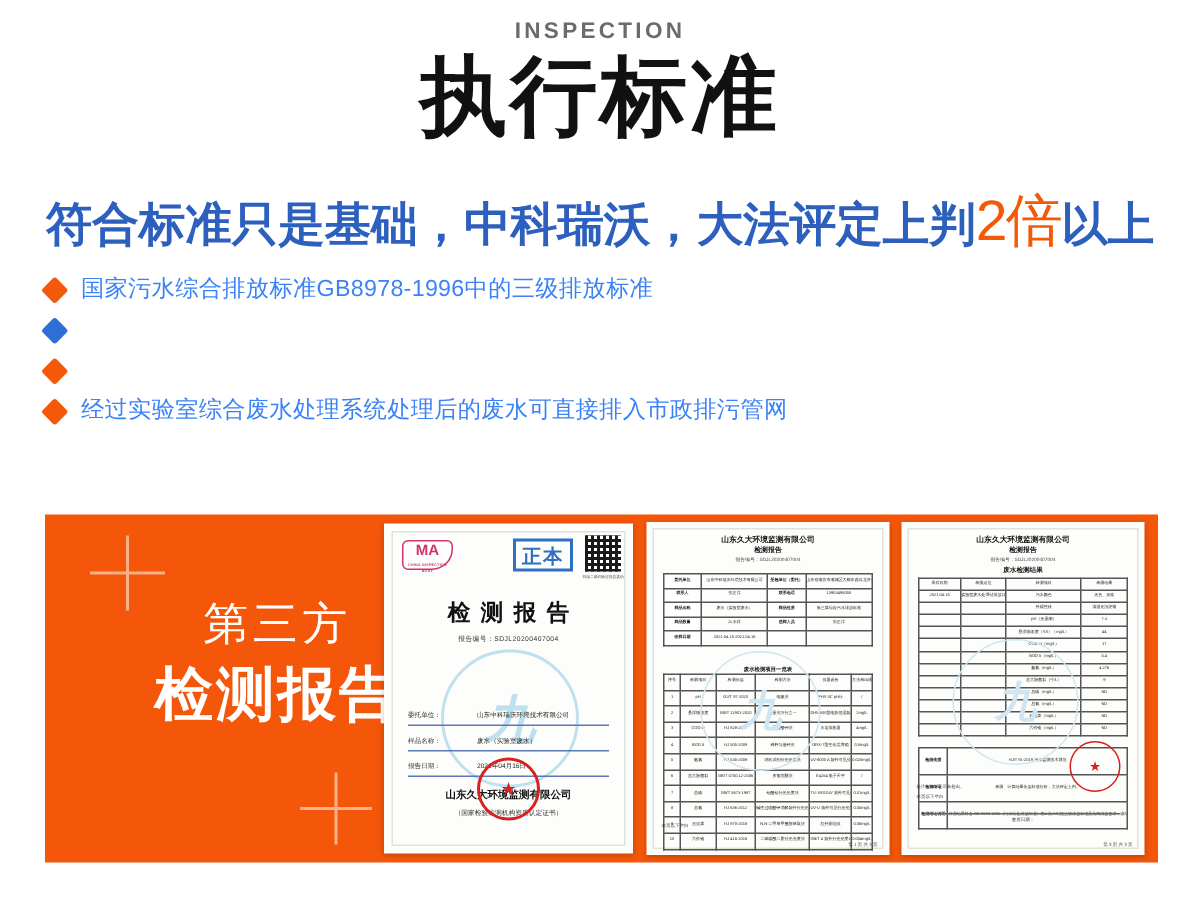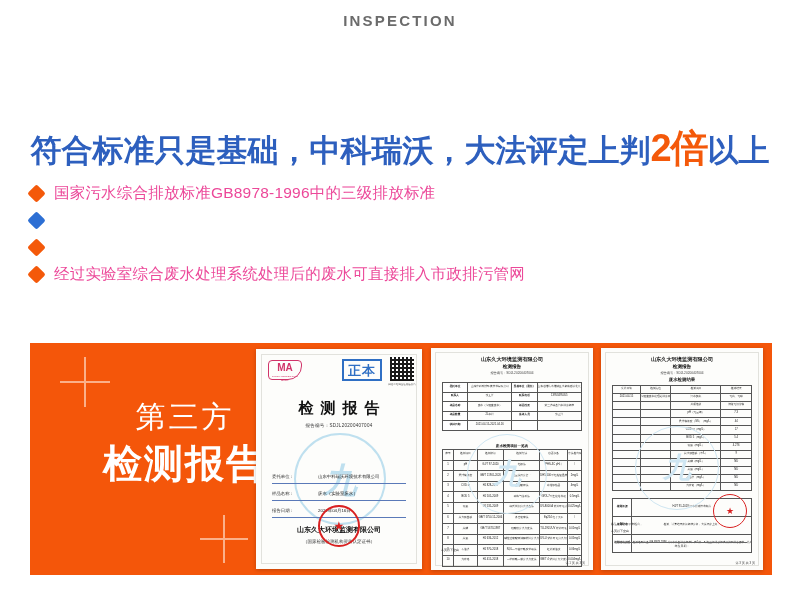--- a/index.html
+++ b/index.html
@@ -24,42 +24,42 @@
     font-size:58px; font-weight:bold; color:#111111;
     letter-spacing:2px; line-height:1.12;
   }
   .subtitle {
     position:absolute; top:126px; left:0; width:800px;
     text-align:center;
     font-size:31px; font-weight:bold; color:#2d5fbe;
     letter-spacing:0px; line-height:1.2; white-space:nowrap;
   }
   .subtitle .hl {
-    color:#f4590a; font-size:38px; font-weight:bold;
+    color:#f4590a; font-size:38px; font-weight:normal;
     letter-spacing:-1px;
   }
 
   
   .bullets {
     position:absolute; top:180px; left:30px; width:740px;
   }
   .bullet-row {
     display:flex; align-items:center;
     height:26px; margin-bottom:1px;
   }
   .diamond {
     width:13px; height:13px; flex:0 0 13px;
     transform:rotate(45deg) scale(1,1);
     border-radius:2px;
     margin-right:11px;
   }
   .diamond.orange { background:#f4590a; }
   .diamond.blue   { background:#2d6fd4; }
   .bullet-text {
-    font-size:15.5px; color:#ec4899; letter-spacing:0.2px;
+    font-size:15.5px; color:#3b82f6; letter-spacing:0.2px;
     white-space:nowrap; line-height:26px;
   }
 
   
   .banner {
     position:absolute; left:30px; top:343px;
     width:742px; height:232px;
     background:#f4560a;
     overflow:hidden;
   }
@@ -229,20 +229,21 @@
     border-top:0.6px solid #666; font-size:3px; color:#333;
     text-align:center; padding-top:1px;
   }
 </style>
 </head>
 <body>
 
 <div class="page">
 
   <div class="eyebrow">INSPECTION</div>
+  <div class="maintitle">执行标准</div>
   <div class="subtitle"><span>符合标准只是基础，中科瑞沃，大法评定上判</span><span class="hl">2倍</span><span>以上</span></div>
 
   <div class="bullets">
     <div class="bullet-row">
       <span class="diamond orange"></span>
       <span class="bullet-text">国家污水综合排放标准GB8978-1996中的三级排放标准</span>
     </div>
     <div class="bullet-row">
       <span class="diamond blue"></span>
     </div>

